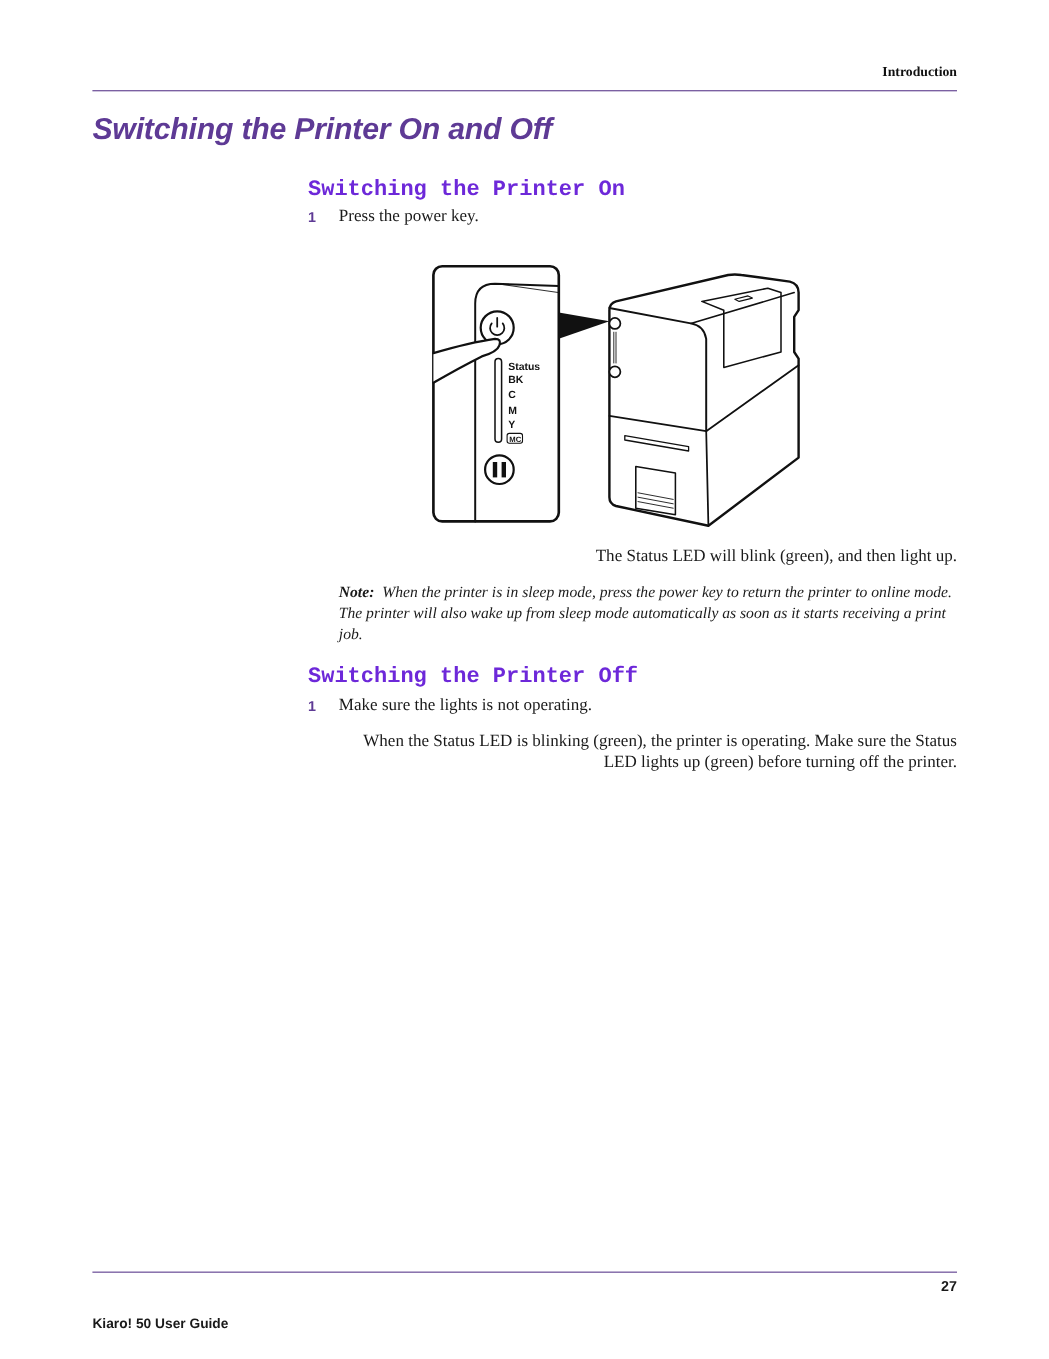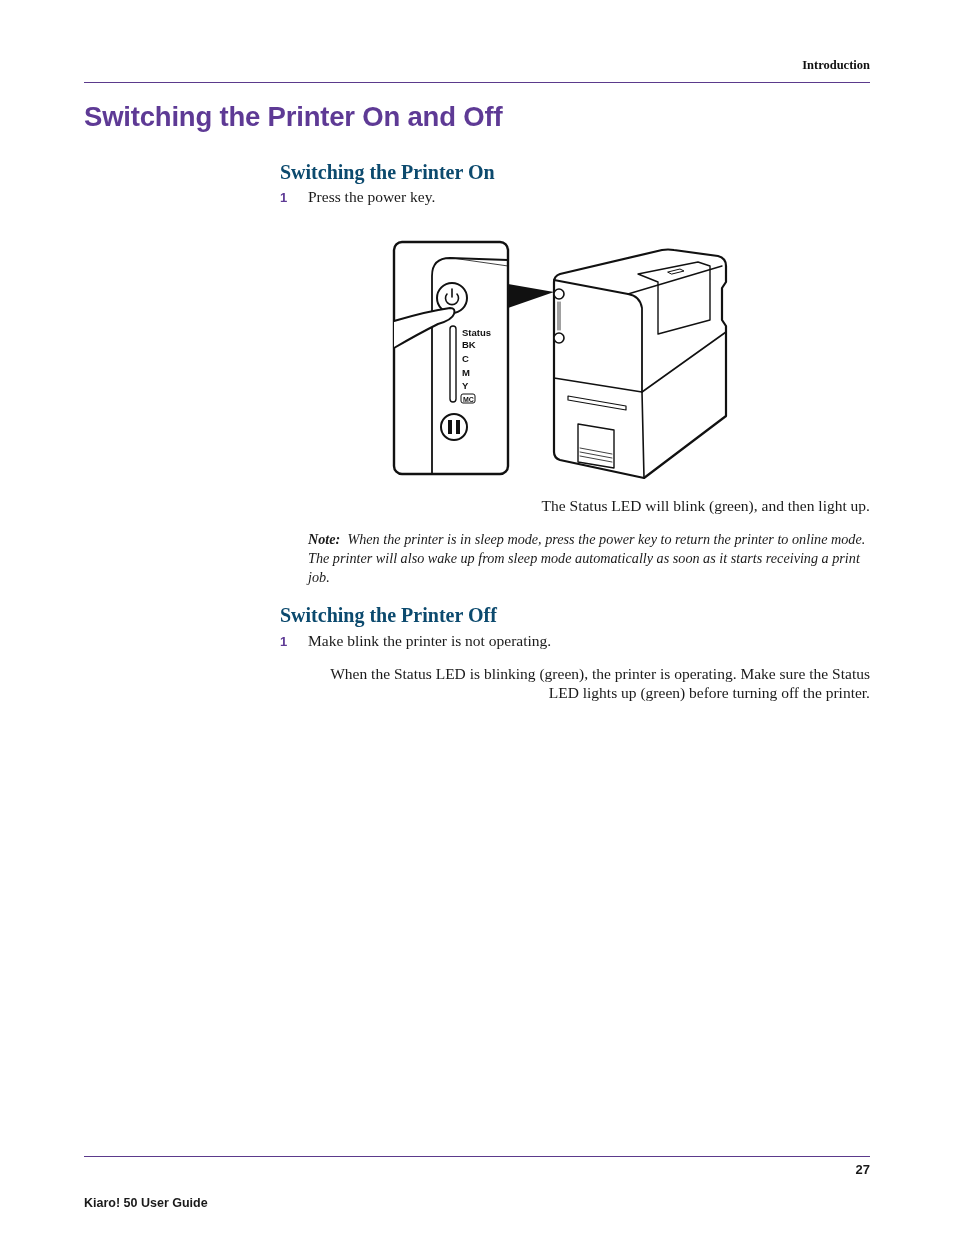--- a/index.html
+++ b/index.html
@@ -4,23 +4,23 @@
 <style>
   html, body { margin: 0; padding: 0; background: #ffffff; }
   body { width: 954px; height: 1235px; position: relative; overflow: hidden;
          font-family: "Liberation Serif", serif; color: #1a1a1a; }
   .header-label { position: absolute; right: 84px; top: 58px; font-size: 12.5px; font-weight: bold;
                   font-family: Liberation Serif, serif; color: #111; }
   .rule { position: absolute; left: 84px; width: 786px; height: 1px; background: #5b3a8c; }
   .rule.top { top: 82px; }
   .rule.bottom { top: 1156px; }
   .page-title { position: absolute; left: 84px; top: 101px; margin: 0; font-size: 27.5px; font-weight: bold;
-                color: #5e3a95; font-family: "Liberation Sans", sans-serif; letter-spacing: -0.2px; }
+                color: #5e3a95; font-family: "Liberation Sans", sans-serif; letter-spacing: -0.2px; font-style: italic; }
   .section-title { position: absolute; left: 280px; margin: 0; font-size: 20px; font-weight: bold;
-                   color: #0c4a6e; font-family: Liberation Serif, serif; }
+                   color: #6d28d9; font-family: Liberation Mono, monospace; }
   .step { position: absolute; left: 280px; font-size: 15.5px; display: flex; }
   .step-num { width: 28px; color: #5e3a95; font-family: "Liberation Sans", sans-serif; font-weight: bold; font-size: 13px; padding-top: 2px; }
   .para { position: absolute; left: 308px; width: 562px; font-size: 15.5px; line-height: 19px; text-align: right; }
   .note { position: absolute; left: 308px; width: 562px; font-size: 14.2px; line-height: 19px; font-style: italic; }
   .note b { font-weight: bold; }
   .figure { position: absolute; left: 388px; top: 236px; width: 346px; height: 250px; }
   .footer-left { position: absolute; left: 84px; top: 1162px; font-size: 12.5px; font-weight: bold; font-family: "Liberation Sans", sans-serif; margin-top: 34px; }
   .footer-right { position: absolute; right: 84px; top: 1162px; font-size: 13px; font-weight: bold; font-family: Liberation Sans, sans-serif; }
 </style>
 </head>
@@ -88,19 +88,19 @@
 <div class="para" style="top:496px;">The Status LED will blink (green), and then light up.</div>
 
 <div class="note" style="top:530px;">
   <b>Note:</b>&nbsp;
   <span>When the printer is in sleep mode, press the power key to return the printer to online mode. The printer will also wake up from sleep mode automatically as soon as it starts receiving a print job.</span>
 </div>
 
 <h2 class="section-title" style="top:604px;">Switching the Printer Off</h2>
 <div class="step" style="top:632px;">
   <span class="step-num">1</span>
-  <span>Make blink the printer is not operating.</span>
+  <span>Make sure the lights is not operating.</span>
 </div>
 <div class="para" style="top:664px;">When the Status LED is blinking (green), the printer is operating. Make sure the Status LED lights up (green) before turning off the printer.</div>
 
 <div class="rule bottom"></div>
 <div class="footer-left">Kiaro! 50 User Guide</div>
 <div class="footer-right">27</div>
 
 </body></html>

